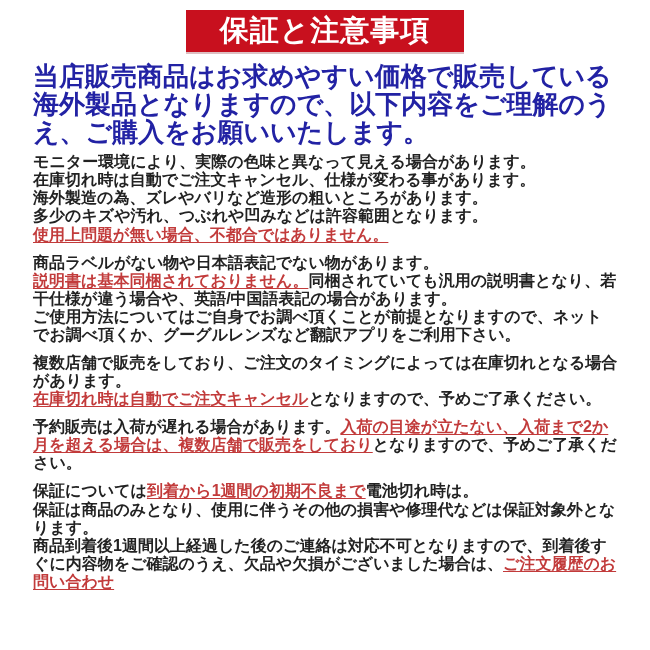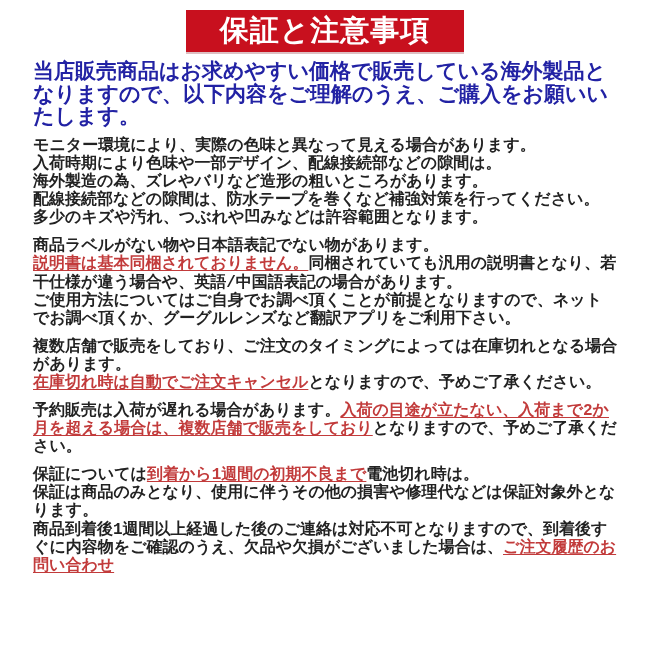--- a/index.html
+++ b/index.html
@@ -6,21 +6,21 @@
     margin: 0;
     padding: 0;
     background: #ffffff;
   }
   .page {
     position: relative;
     width: 650px;
     height: 626px;
     background: var(--bg, #ffffff);
     overflow: hidden;
-    font-family: Liberation Mono, monospace;
+    font-family: Liberation Sans, sans-serif;
     font-weight: bold;
     box-sizing: border-box;
   }
   .banner {
     margin: 10px auto 0 auto;
     width: 278px;
     height: 42px;
     background: var(--banner-bg, #c8101e);
     color: var(--banner-text, #ffffff);
     display: flex;
@@ -29,21 +29,21 @@
     font-size: 29px;
     letter-spacing: 1px;
     box-shadow: 0 2px 0 rgba(120,0,10,0.25);
   }
   .content {
     padding: 10px 32px 0 33px;
   }
   .intro {
     margin: 0 0 7px 0;
     color: var(--blue, #2222a4);
-    font-size: 21px;
+    font-size: 26px;
     line-height: 1.08;
   }
   .section {
     margin: 0 0 10px 0;
   }
   .line {
     margin: 0;
     color: var(--black, #222222);
     font-size: 16px;
     line-height: 1.13;
@@ -60,24 +60,24 @@
 
 <div class="page" style="--bg: #ffffff; --banner-bg: #c8101e; --banner-text: #ffffff; --blue: #2222a4; --red: #c23b3b; --black: #222222;">
   <div class="banner">
     <span>保証と注意事項</span>
   </div>
   <div class="content">
     <p class="intro">当店販売商品はお求めやすい価格で販売している海外製品となりますので、以下内容をご理解のうえ、ご購入をお願いいたします。</p>
     <div id="sections-root">
         <div class="section">
           <p class="line"><span class="seg-black">モニター環境により、実際の色味と異なって見える場合があります。</span></p>
-          <p class="line"><span class="seg-black">入荷時期により色味や一部デザイン、配線接続部などの隙間は。</span></p>
+          <p class="line"><span class="seg-black">在庫切れ時は自動でご注文キャンセル、仕様が変わる事があります。</span></p>
           <p class="line"><span class="seg-black">海外製造の為、ズレやバリなど造形の粗いところがあります。</span></p>
-          <p class="line"><span class="seg-black">配線接続部などの隙間は、防水テープを巻くなど補強対策を行ってください。</span></p>
           <p class="line"><span class="seg-black">多少のキズや汚れ、つぶれや凹みなどは許容範囲となります。</span></p>
+          <p class="line"><span class="seg-red">使用上問題が無い場合、不都合ではありません。</span></p>
         </div>
         <div class="section">
           <p class="line"><span class="seg-black">商品ラベルがない物や日本語表記でない物があります。</span></p>
           <p class="line"><span class="seg-red">説明書は基本同梱されておりません。</span><span class="seg-black">同梱されていても汎用の説明書となり、若干仕様が違う場合や、英語/中国語表記の場合があります。</span></p>
           <p class="line"><span class="seg-black">ご使用方法についてはご自身でお調べ頂くことが前提となりますので、ネットでお調べ頂くか、グーグルレンズなど翻訳アプリをご利用下さい。</span></p>
         </div>
         <div class="section">
           <p class="line"><span class="seg-black">複数店舗で販売をしており、ご注文のタイミングによっては在庫切れとなる場合があります。</span></p>
           <p class="line"><span class="seg-red">在庫切れ時は自動でご注文キャンセル</span><span class="seg-black">となりますので、予めご了承ください。</span></p>
         </div>

